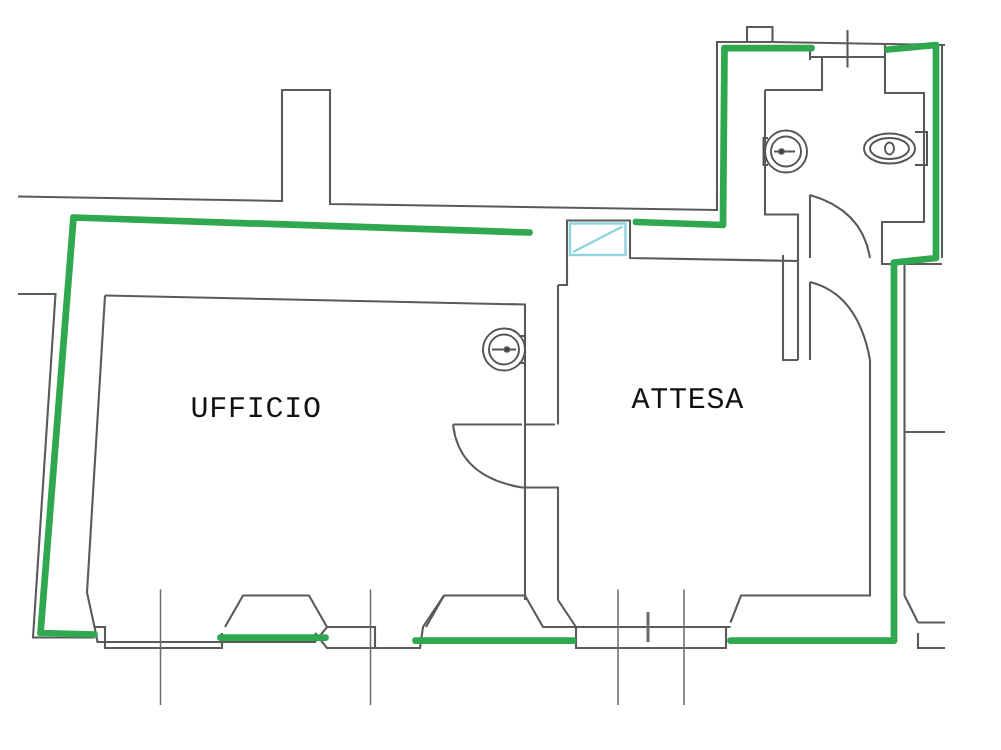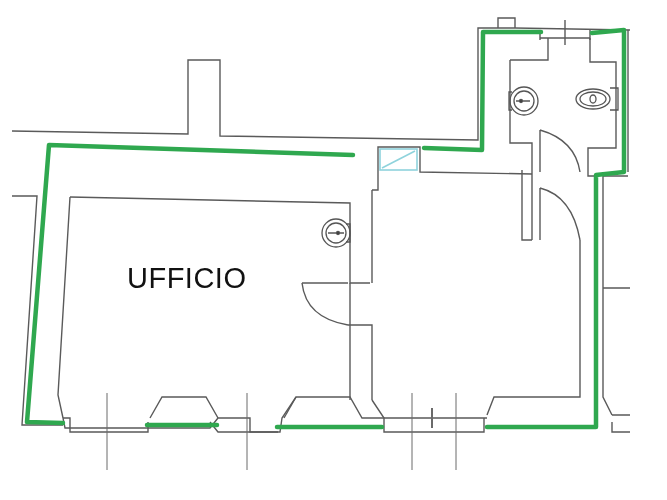--- a/index.html
+++ b/index.html
@@ -1,21 +1,21 @@
 <!DOCTYPE html>
 <html><head>
 <meta charset="utf-8">
 <style>
   html, body { margin: 0; padding: 0; background: #ffffff; }
   body { width: 667px; height: 500px; overflow: hidden; position: relative; }
   .plan { position: absolute; left: 0; top: 0; width: 667px; height: 500px; }
   .room-label {
     position: absolute;
-    font-family: Liberation Sans, sans-serif;
-    font-size: 29px;
+    font-family: Liberation Mono, monospace;
+    font-size: 20px;
     color: #111111;
     letter-spacing: 0.5px;
     white-space: nowrap;
   }
   #label-ufficio { left: 127px; top: 262px; }
   #label-attesa { left: 421px; top: 256px; }
 </style>
 </head>
 <body>
 
@@ -89,13 +89,14 @@
     <g stroke="#2fa84f" stroke-width="4.5" fill="none" stroke-linecap="round" stroke-linejoin="round">
       <path d="M353 155 L49 145 L27 422 L63 423"></path>
       <path d="M147 425 L217 425"></path>
       <path d="M277 427 L382 427"></path>
       <path d="M487 427 L596 427 L596 175 L624 172 L624 30 L592 33"></path>
       <path d="M424 148 L482 150 L483 32 L541 32"></path>
     </g>
   </svg>
 
   <div class="room-label" id="label-ufficio">UFFICIO</div>
+  <div class="room-label" id="label-attesa">ATTESA</div>
 </div>
 
 </body></html>

